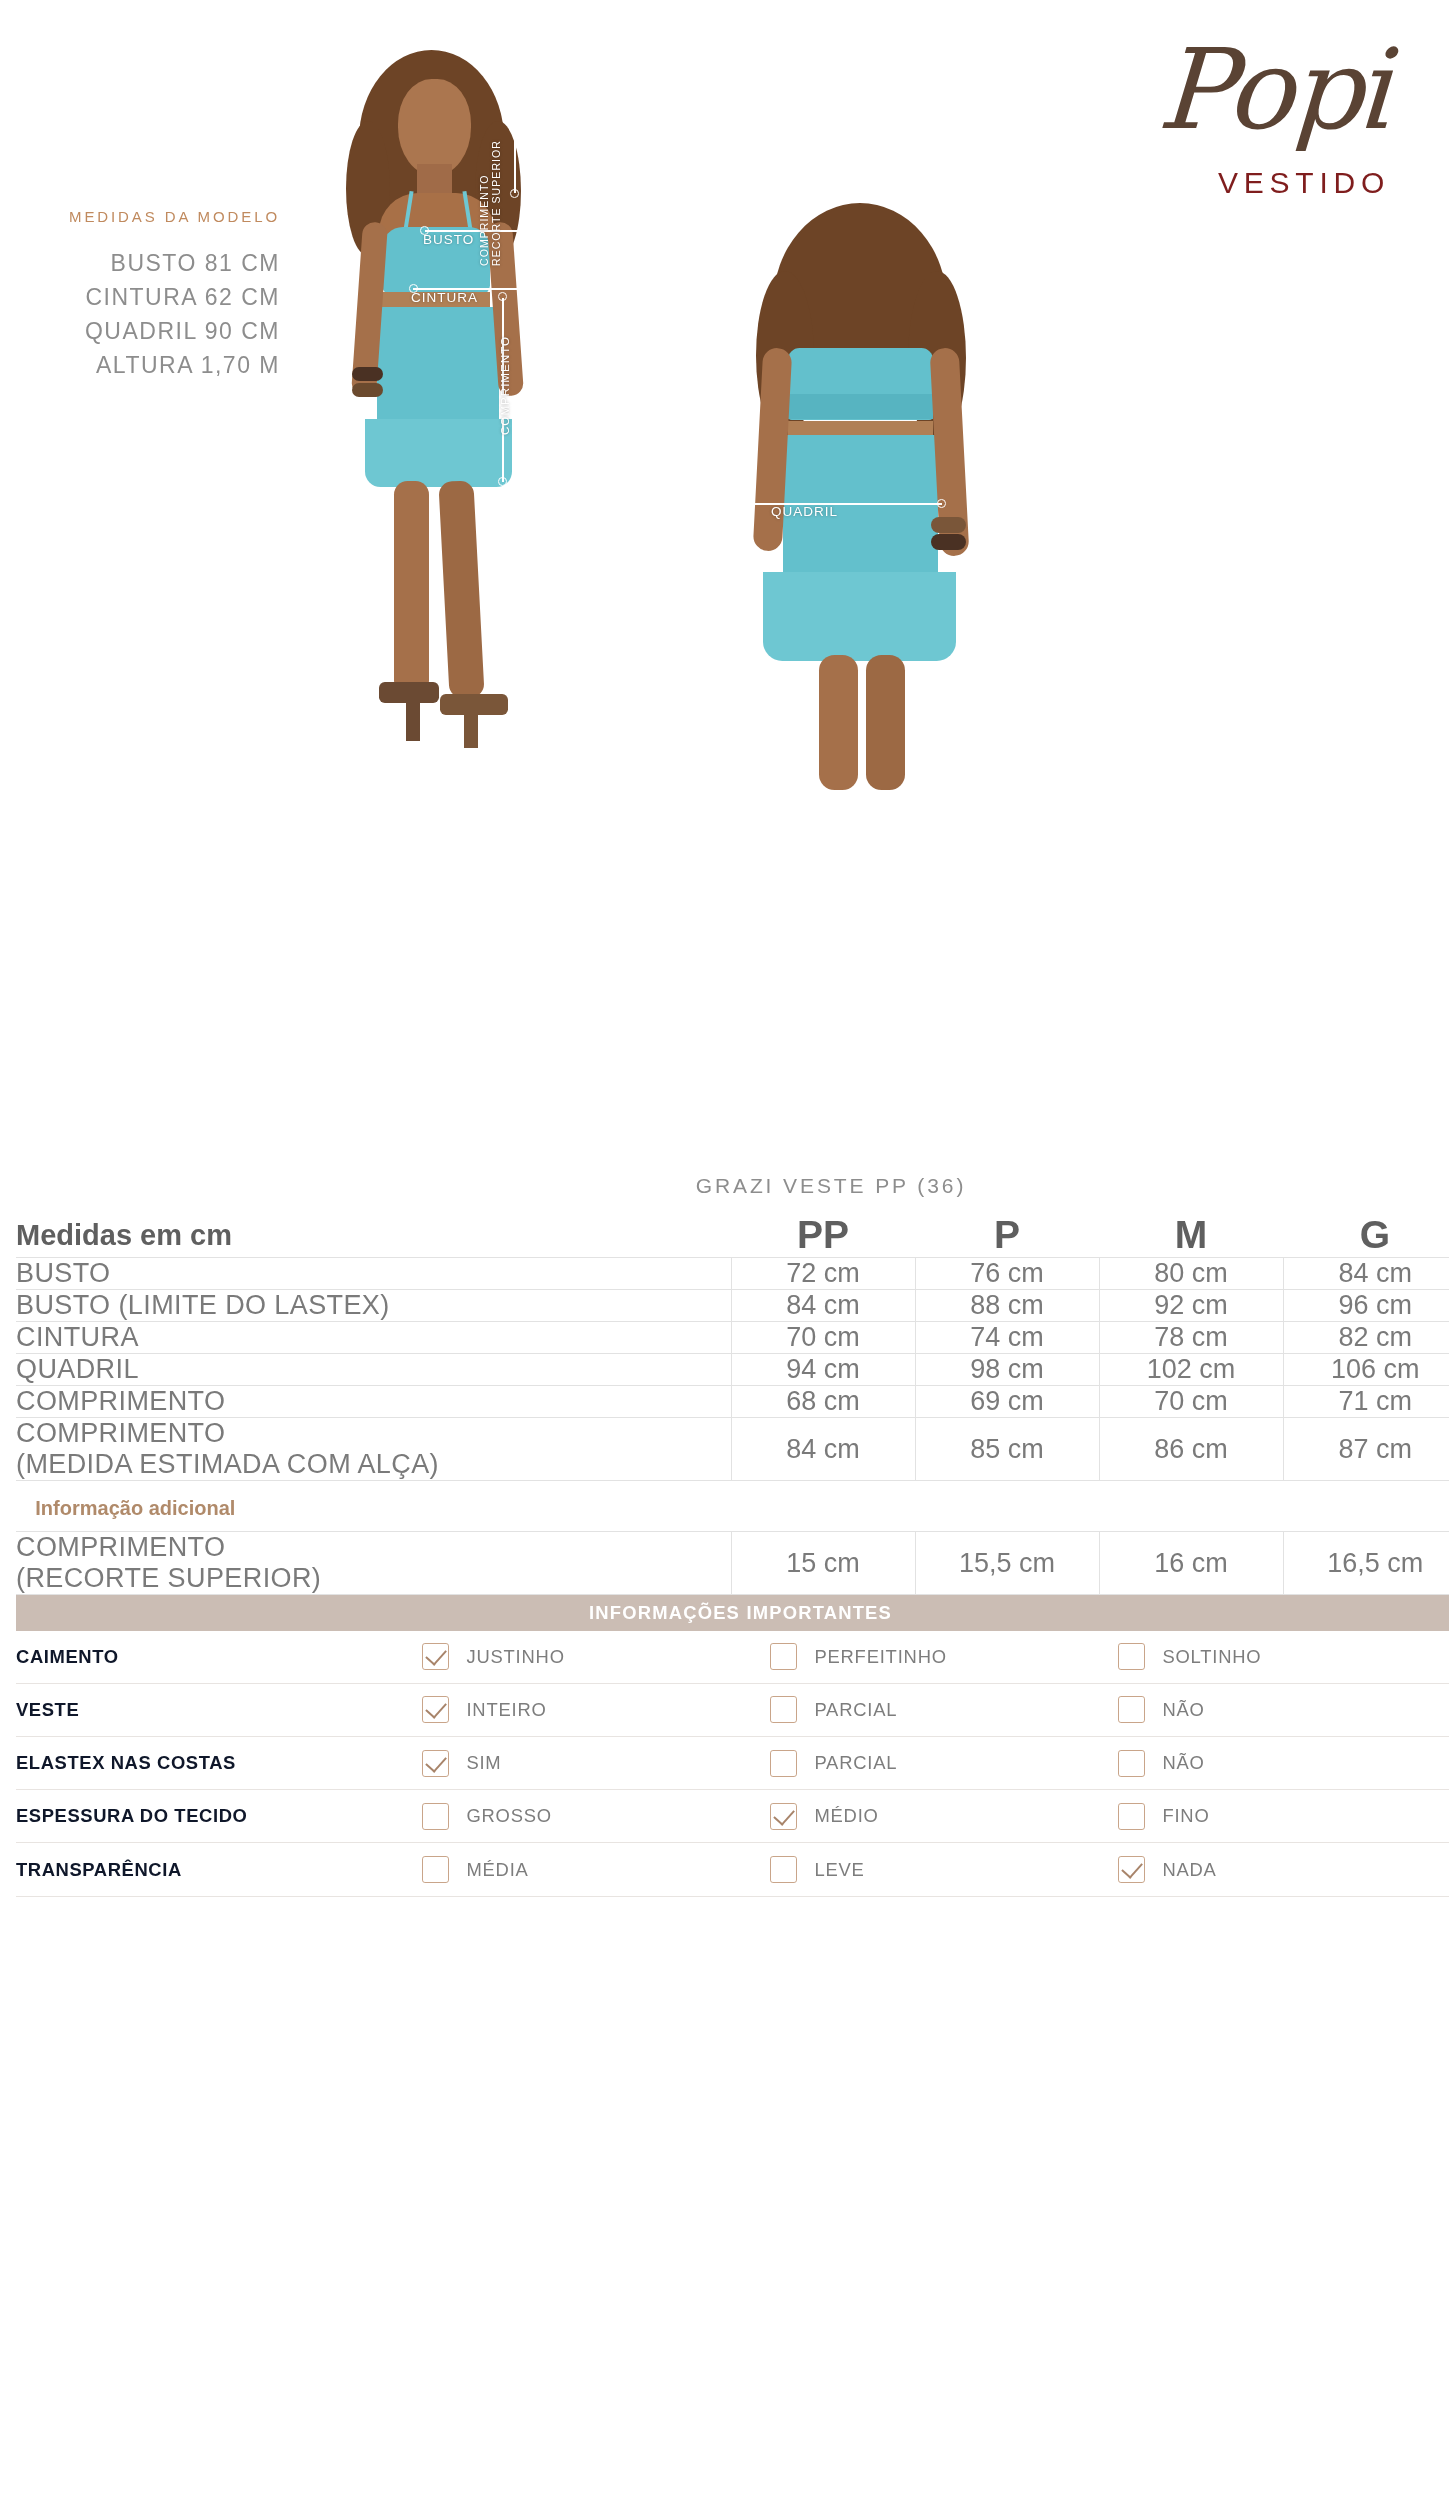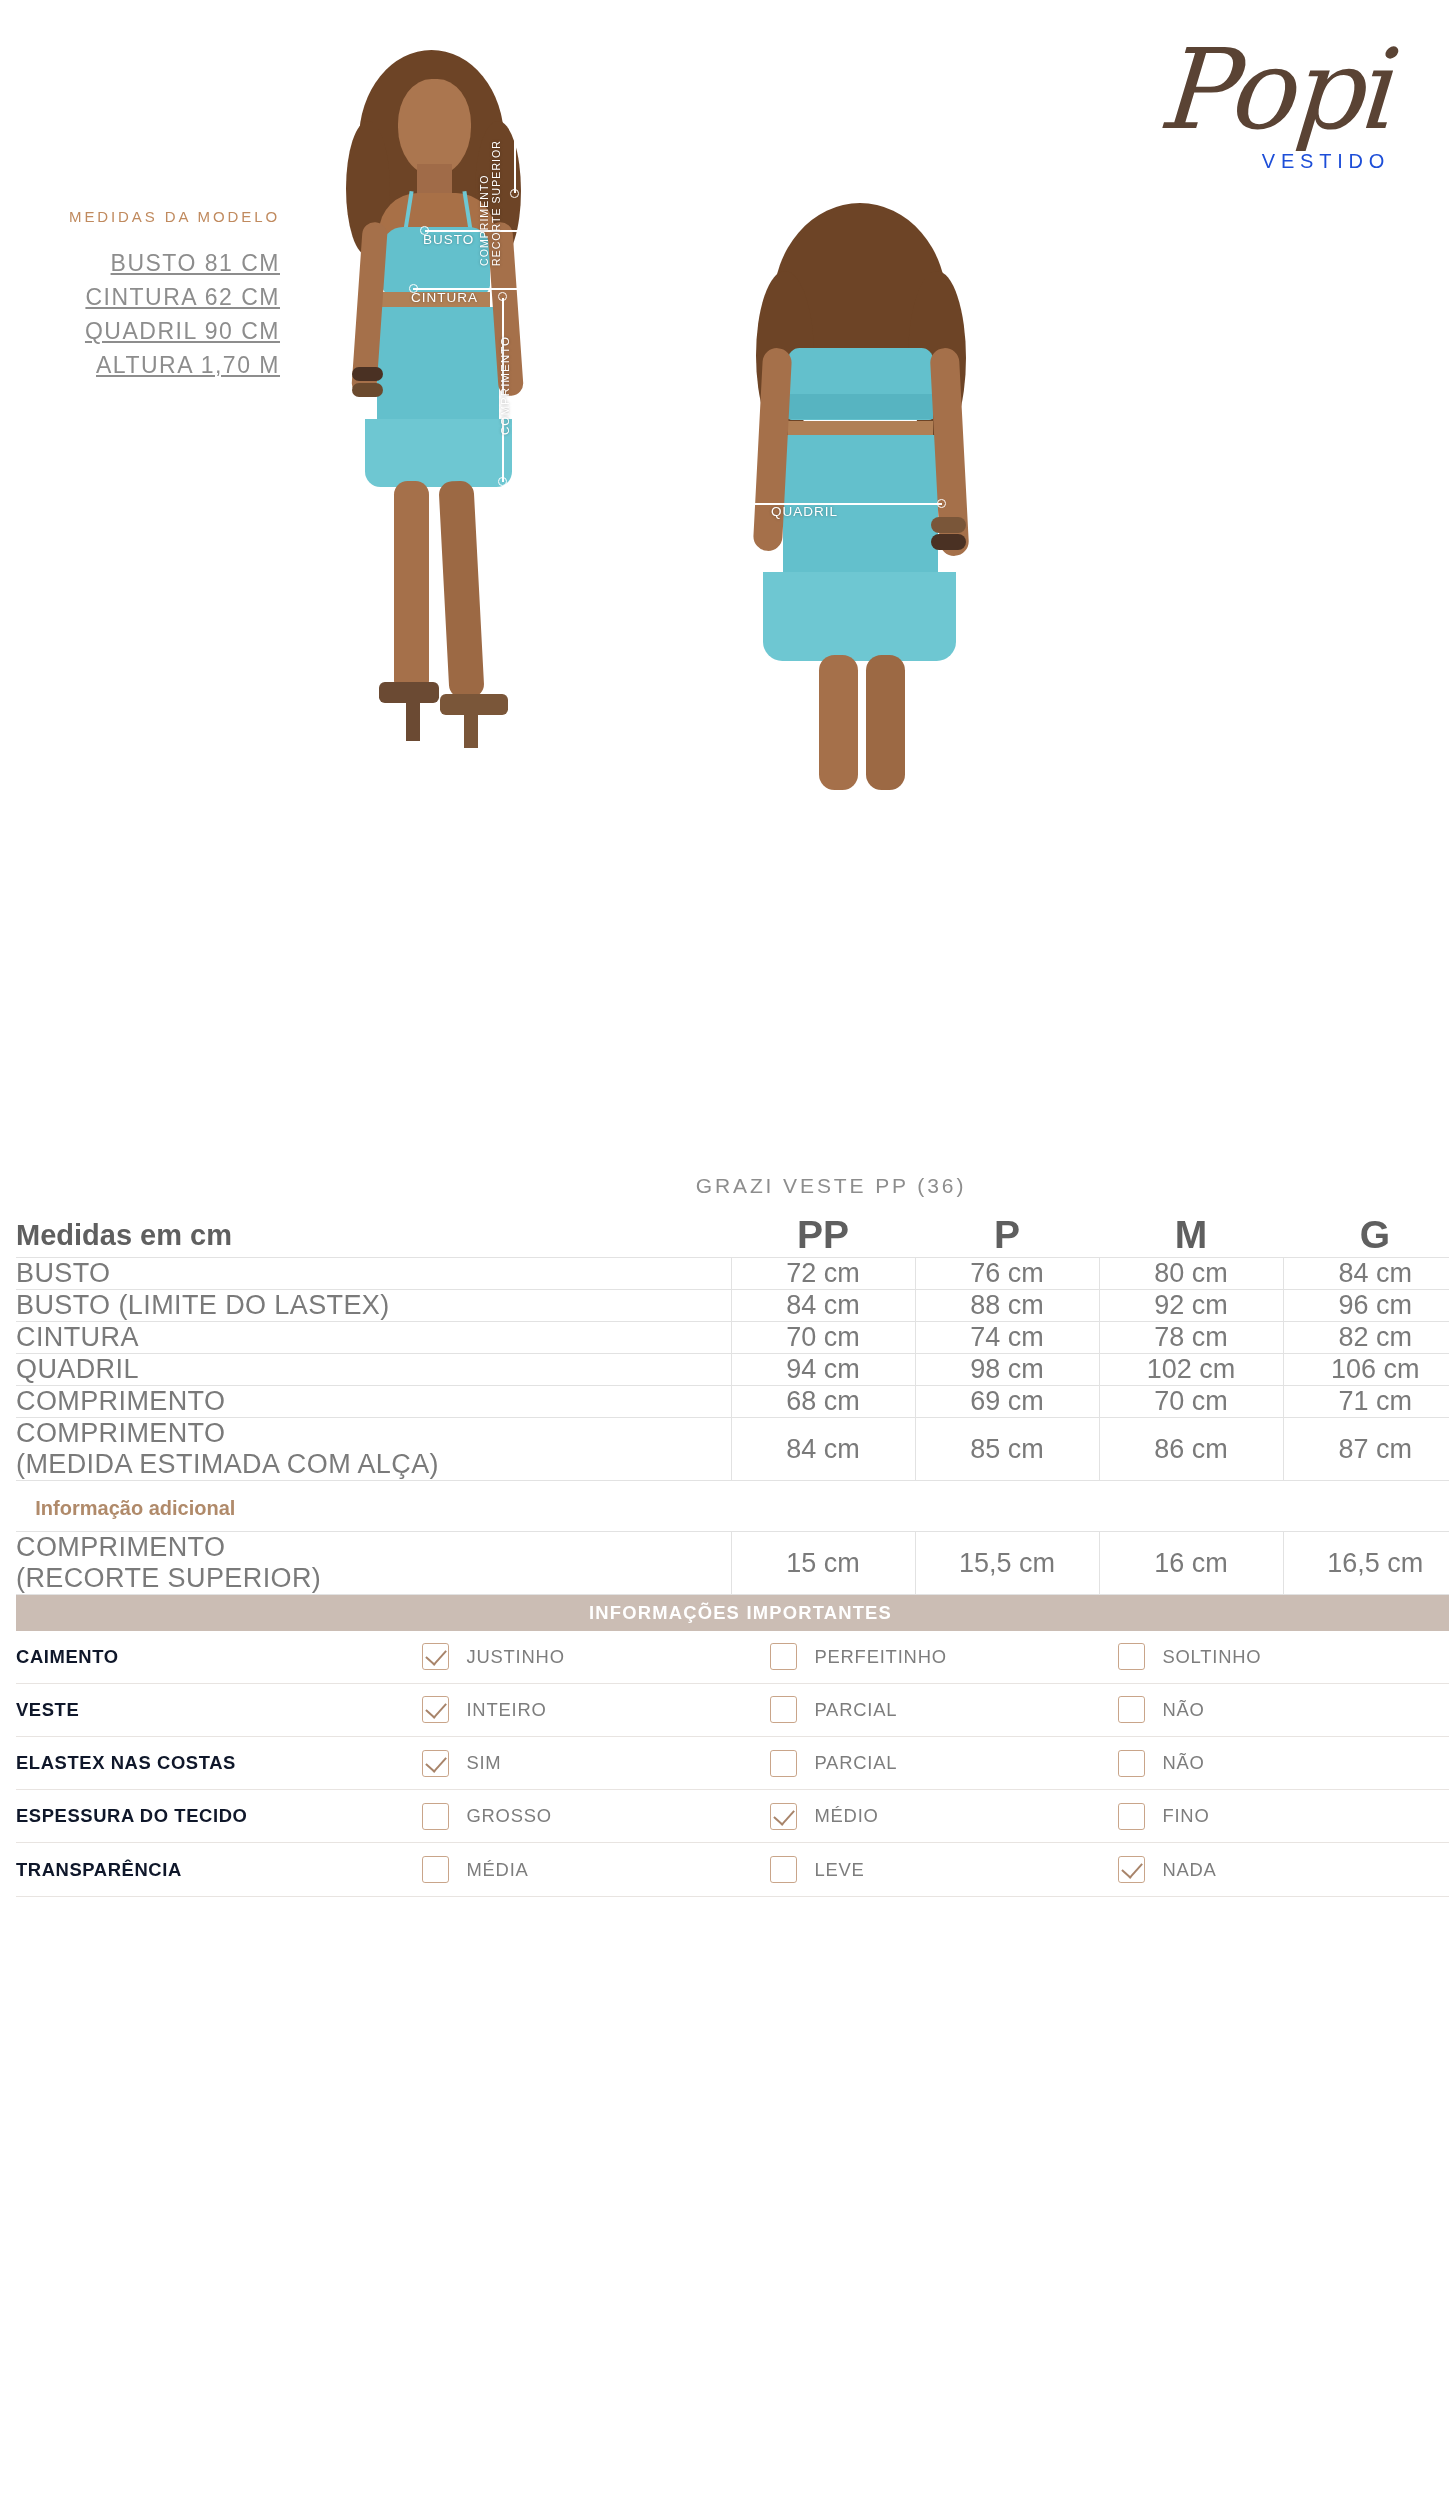--- a/index.html
+++ b/index.html
@@ -32,43 +32,42 @@
     font-size:15px;
     letter-spacing:2.9px;
     margin-bottom:21px;
   }
   .model-meas .mm-line {
     color:#8d8d8d;
     font-size:23px;
     letter-spacing:1.5px;
     line-height:34px;
     font-weight:300;
-    text-decoration:underline;
   }
 
   
   .brand {
     position:absolute;
     right:53px; top:34px;
     text-align:right;
   }
   .brand-script {
     font-family:"DejaVu Serif", serif;
     font-style:italic;
     font-size:111px;
     color:#5a4334;
     letter-spacing:-3.9px;
     line-height:1;
     transform:skewX(-6deg);
   }
   .brand-sub {
-    font-size:20px;
+    font-size:30px;
     letter-spacing:5.8px;
-    color:#1d4ed8;
-    margin-top:5px;
+    color:#7f1d1d;
+    margin-top:21px;
     margin-right:5.8px;
     font-weight:300;
   }
 
   
   .photo {
     position:absolute;
     overflow:hidden;
   }
   .photo-front { left:309px; top:29px; width:348px; height:1159px; }

